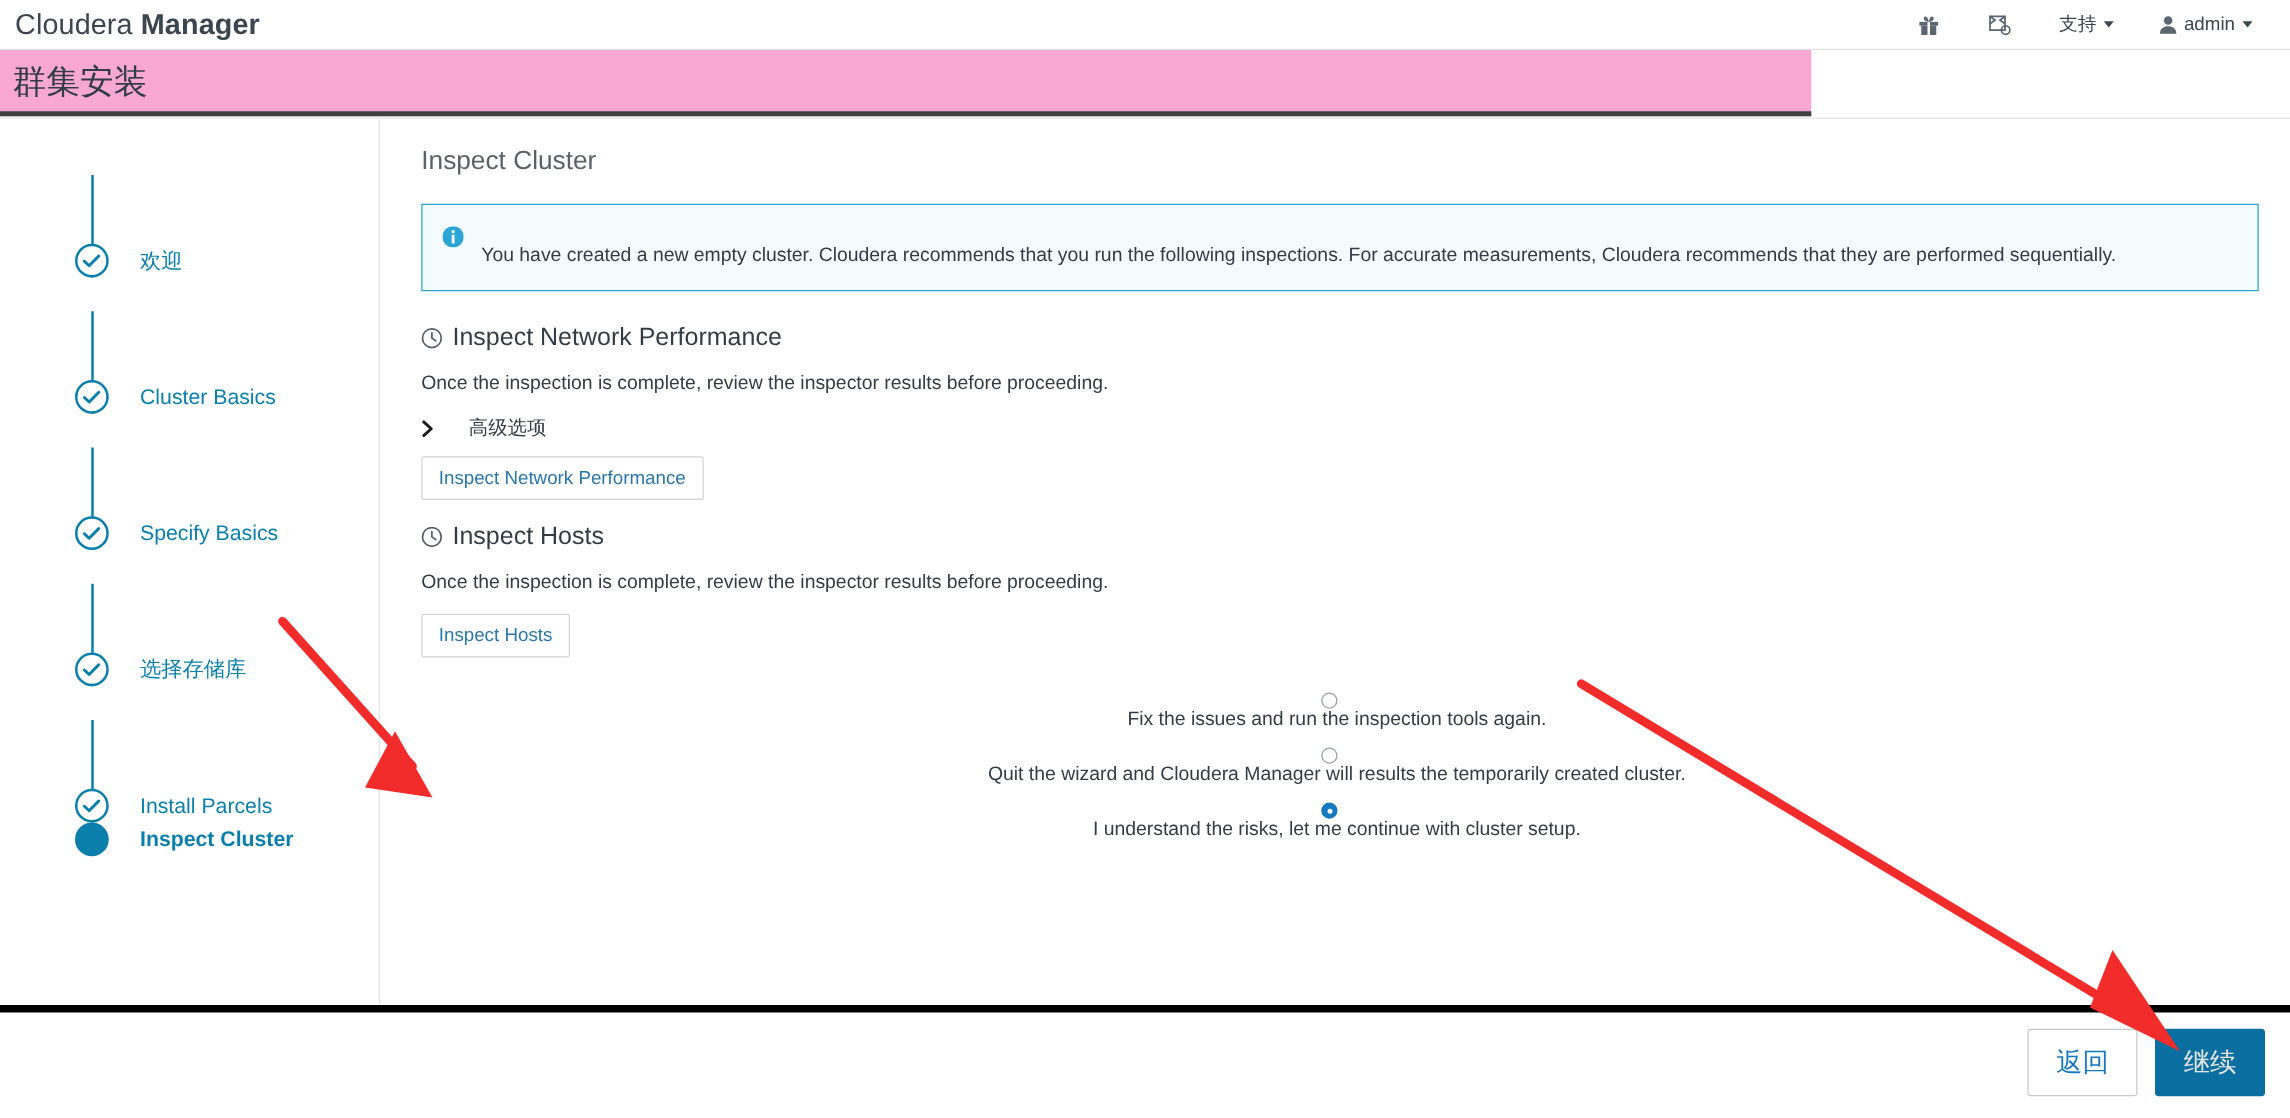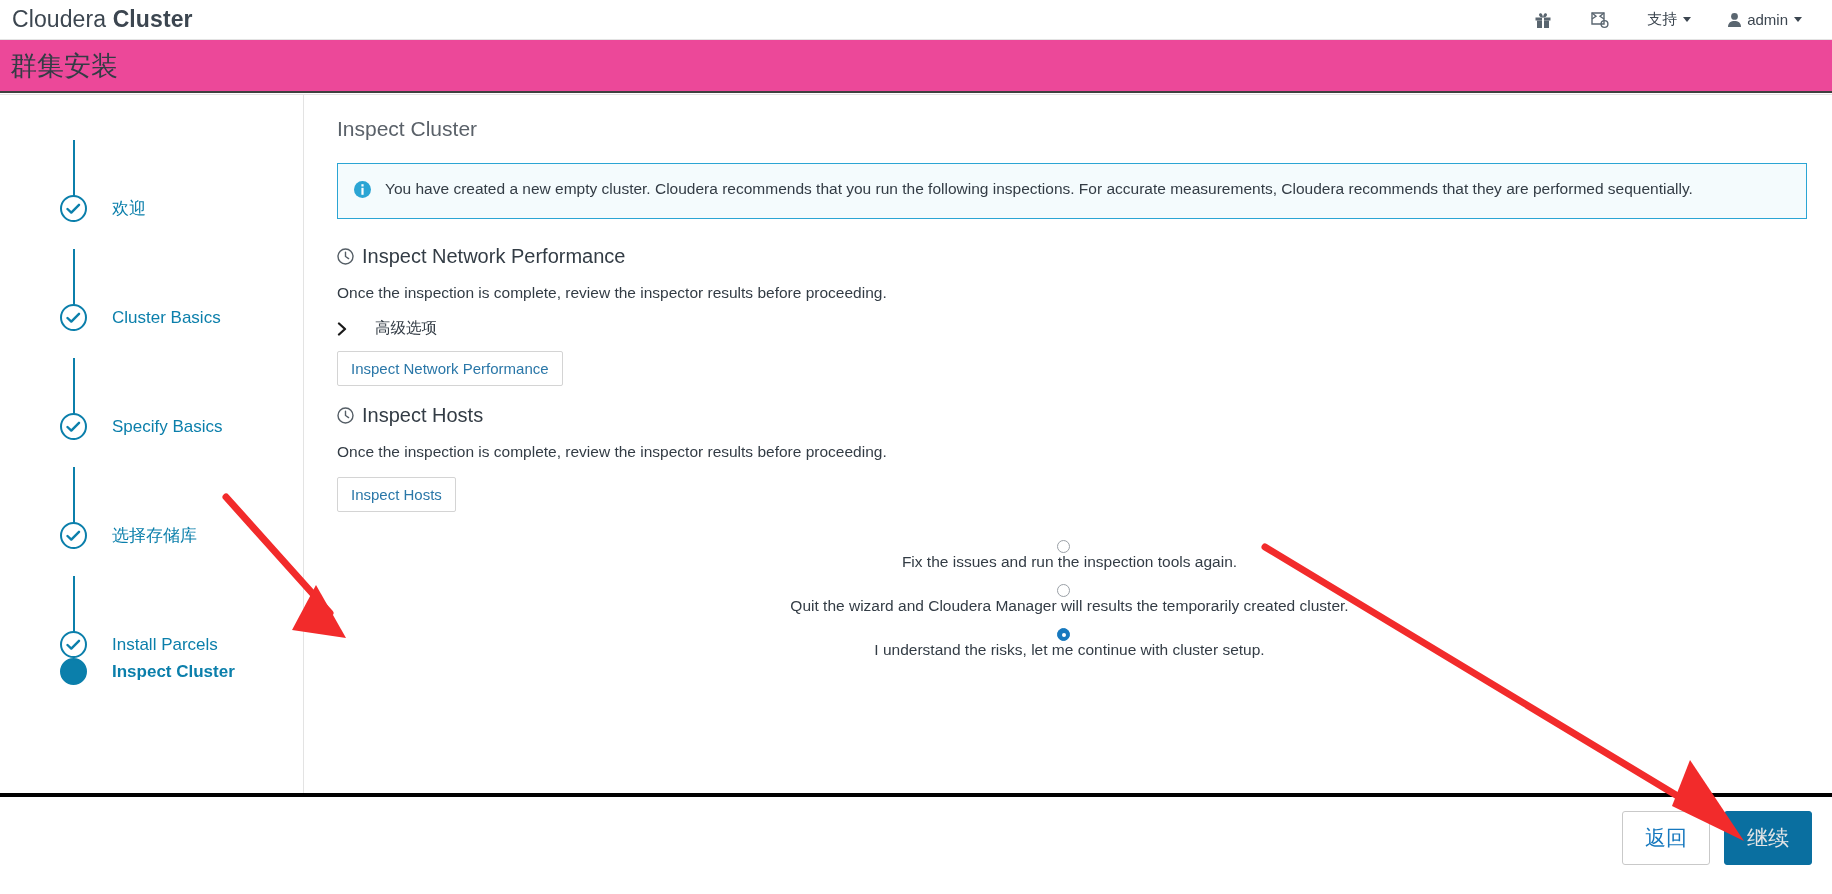--- a/index.html
+++ b/index.html
@@ -42,23 +42,23 @@
     display: inline-block; margin-left: 6px;
     width: 0; height: 0;
     border-left: 4px solid transparent;
     border-right: 4px solid transparent;
     border-top: 5px solid #3c4650;
   }
   .person-icon { margin-right: 5px; display:inline-flex; }
 
   
   .pagetitle-bar {
-    position: absolute; top: 40px; left: 0; width: 1832px; height: 53px;
-    border-bottom: 2px solid #404040;
-    background: #ec4899;
+    position: absolute; top: 40px; left: 0; width: 1449px; height: 53px;
+    border-bottom: 4px solid #404040;
+    background: #f9a8d4;
     display: flex; align-items: center;
   }
   .pagetitle {
     margin-left: 10px;
     font-size: 27px; color: #333c45; font-weight: normal;
   }
 
   
   .content {
     position: absolute; top: 94px; left: 0;
@@ -125,20 +125,21 @@
     background: #f4fbfd;
     padding: 14px 16px 16px 16px;
     display: flex; align-items: flex-start;
     width: 1470px;
     margin-bottom: 26px;
   }
   .alert .info-icon { margin-right: 14px; margin-top: 3px; flex: 0 0 auto; }
   .alert .msg {
     font-size: 15.5px; color: #333c45; line-height: 22px;
     max-width: 1400px;
+    margin-top: 16px;
   }
   .section-head {
     display: flex; align-items: center;
     font-size: 20px; color: #333c45; font-weight: normal;
     margin: 0 0 16px 0;
   }
   .section-head .clock { margin-right: 8px; display:flex; }
   .section-desc {
     font-size: 15.5px; color: #333c45;
     margin: 0 0 16px 0;
@@ -179,23 +180,23 @@
   .radio.checked { border-color: #1678be; background: #1678be; }
   .radio.checked::after {
     content: ""; position: absolute;
     left: 3.5px; top: 3.5px; width: 4px; height: 4px;
     border-radius: 50%; background: #fff;
   }
   .radio-label { font-size: 15.5px; color: #333c45; }
 
   
   .footer {
-    position: absolute; bottom: 15px; left: 0;
+    position: absolute; bottom: 4px; left: 0;
     width: 1832px; height: 86px;
-    border-top: 4px solid #000000;
+    border-top: 6px solid #000000;
     background: #fff;
     display: flex; align-items: center; justify-content: flex-end;
     padding-right: 20px;
     gap: 14px;
   }
   .btn-back {
     border: 1px solid #c9c9c9;
     background: #fff; color: #1678be;
     font-size: 21px; font-family: inherit;
     width: 88px; height: 54px;
@@ -216,21 +217,21 @@
     pointer-events: none; z-index: 50;
   }
 </style>
 </head>
 <body>
 
 <div id="app">
 
   <div class="topbar">
     <div class="brand">
-      <span>Cloudera </span><span class="bold">Cluster</span>
+      <span>Cloudera </span><span class="bold">Manager</span>
     </div>
     <div class="topbar-right">
 
       <div class="tb-item">
         <span>
           <svg width="20" height="20" viewBox="0 0 20 20">
             <rect x="2.5" y="7.5" width="15" height="3" fill="#5a6670"></rect>
             <rect x="4" y="10.5" width="12" height="7.5" fill="#5a6670"></rect>
             <rect x="9" y="7.5" width="2" height="10.5" fill="#ffffff"></rect>
             <path d="M10 7.5 C 7.5 7.5 6 6.2 6 4.8 C 6 3.6 7 3 8 3.3 C 9 3.7 9.7 5.5 10 7.5 Z" fill="#5a6670"></path>

